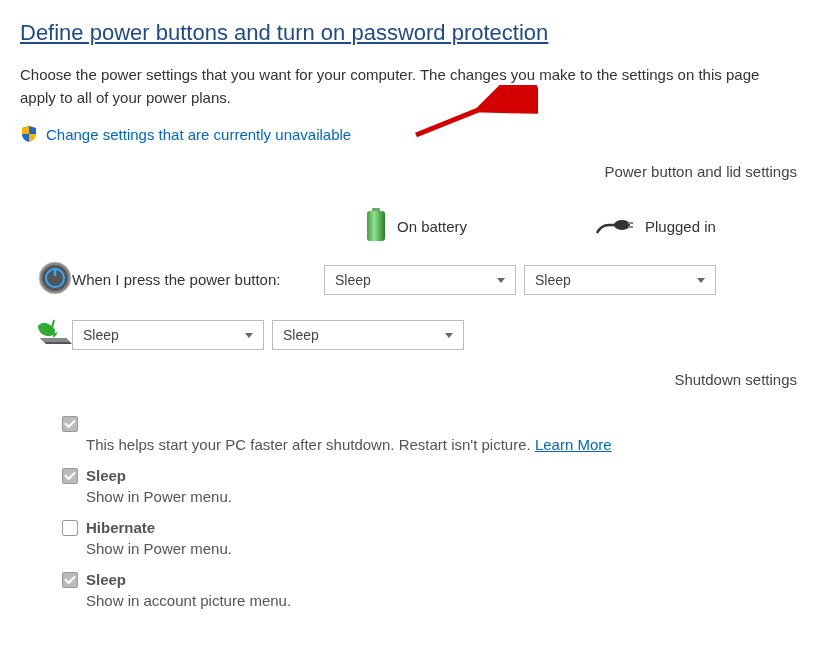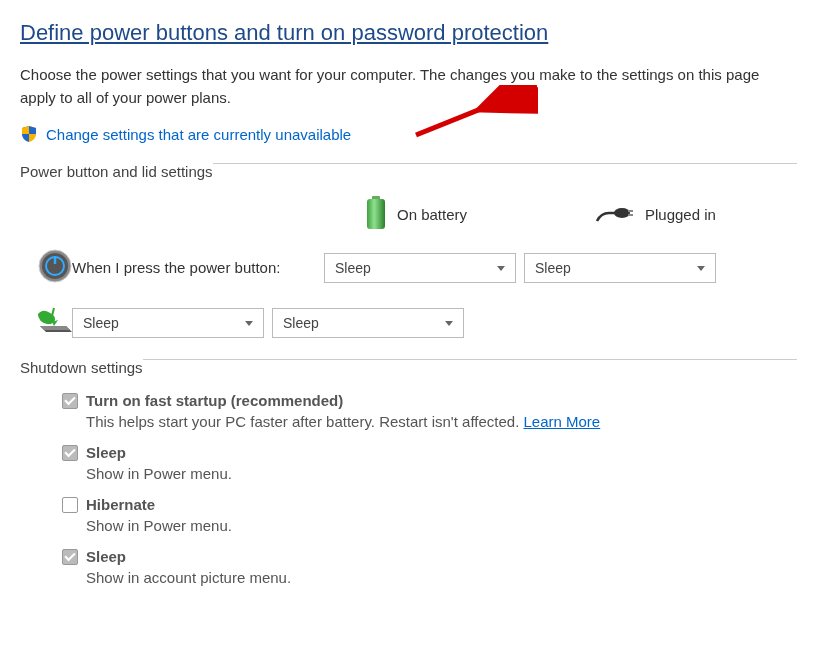--- a/index.html
+++ b/index.html
@@ -44,24 +44,25 @@
     .arrow-annotation {
       position: absolute;
       left: 378px;
       top: -40px;
       width: 140px;
       height: 70px;
       pointer-events: none;
     }
     .section-header {
       display: flex;
-      align-items: flex-start;
-      gap: 0;
+      align-items: flex-end;
+      gap: 12px;
       margin-bottom: 16px;
       margin-top: 8px;
+      flex-direction: column;
     }
     .section-header-text {
       font-size: 15px;
       color: #444;
       white-space: nowrap;
     }
     .section-header-line {
       flex: 1;
       height: 1px;
       background: #ccc;
@@ -277,24 +278,23 @@
 </div>
 
 <div class="section-header shut-section">
   <span class="section-header-text">Shutdown settings</span>
   <span class="section-header-line"></span>
 </div>
 
 <div class="shut-item">
   <div class="shut-head">
     <span class="checkbox checked"></span>
-    <span class="shut-label">Turn on fast startup (recommended)</span>
   </div>
   <div class="shut-desc">
-    <span>This helps start your PC faster after battery. Restart isn't affected. </span><span class="learn-link">Learn More</span>
+    <span>This helps start your PC faster after shutdown. Restart isn't picture. </span><span class="learn-link">Learn More</span>
   </div>
 </div>
 
 <div class="shut-item">
   <div class="shut-head">
     <span class="checkbox checked"></span>
     <span class="shut-label">Sleep</span>
   </div>
   <div class="shut-desc">Show in Power menu.</div>
 </div>

